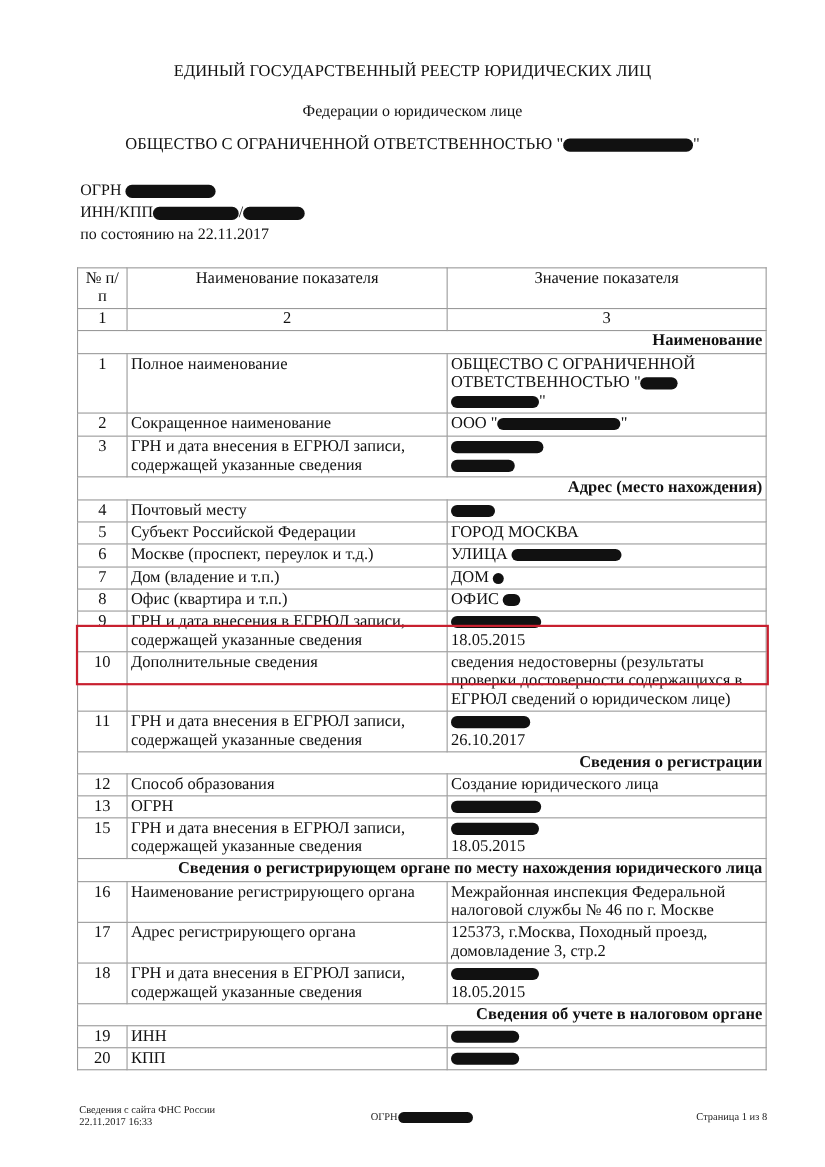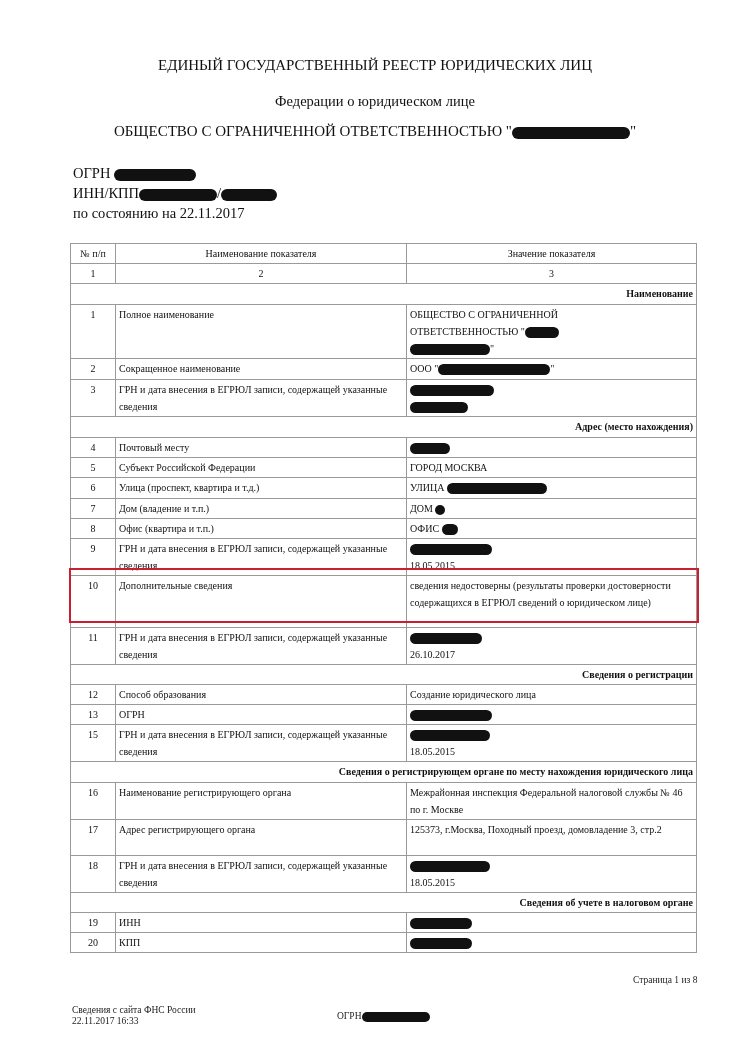--- a/index.html
+++ b/index.html
@@ -7,33 +7,33 @@
          font-family:"Liberation Serif", serif; color:#111; }
   .title { position:absolute; left:0; width:750px; text-align:center; font-size:15px; }
   #t1 { top:57px; }
   #t2 { top:93px; font-size:14.5px; }
   #t3 { top:123px; font-size:15px; }
   .meta { position:absolute; left:73px; font-size:14.5px; line-height:20px; }
   #m1 { top:163px; } #m2 { top:183px; } #m3 { top:203px; }
   .redact { display:inline-block; background:#111; border-radius:7px; vertical-align:middle;
             filter:blur(0.6px); }
   table.grid { position:absolute; left:70px; top:243px; width:627px; border-collapse:collapse;
-               font-size:10px; line-height:17px; }
+               font-size:15px; line-height:17px; }
   table.grid td { border:1px solid #9a9a9a; padding:1px 3px; vertical-align:top; }
   td.num { width:38px; text-align:center; padding-left:0; padding-right:0; }
   td.name { width:284px; }
   td.val { }
   tr.hdr td, tr.idx td { text-align:center; }
   tr.section td { text-align:right; font-weight:bold; }
   .redbox { position:absolute; left:69px; top:568px; width:626px; height:51px;
             border:2px solid #c8202f; }
   .footer { position:absolute; font-size:9.5px; line-height:11px; color:#222; }
   #f1 { left:72px; top:1005px; }
   #f2 { left:337px; top:1011px; }
-  #f3 { left:633px; top:975px; }
+  #f3 { left:633px; top:1011px; }
 </style>
 </head>
 <body>
 
 <div class="title" id="t1">ЕДИНЫЙ ГОСУДАРСТВЕННЫЙ РЕЕСТР ЮРИДИЧЕСКИХ ЛИЦ</div>
 <div class="title" id="t2">Федерации о юридическом лице</div>
 <div class="title" id="t3"><span>ОБЩЕСТВО С ОГРАНИЧЕННОЙ ОТВЕТСТВЕННОСТЬЮ "</span><span class="redact" style="width:118px;height:12px;"></span><span>"</span></div>
 
 <div class="meta" id="m1"><span>ОГРН</span> <span class="redact" style="width:82px;height:12px;"></span></div>
 <div class="meta" id="m2"><span>ИНН/КПП</span><span class="redact" style="width:78px;height:12px;"></span><span>/</span><span class="redact" style="width:56px;height:12px;"></span></div>
@@ -79,21 +79,21 @@
     <td>Почтовый месту</td>
     <td><span class="redact" style="width:40px;height:11px;"></span></td>
   </tr>
   <tr style="height:20px;">
     <td class="num">5</td>
     <td>Субъект Российской Федерации</td>
     <td>ГОРОД МОСКВА</td>
   </tr>
   <tr style="height:21px;">
     <td class="num">6</td>
-    <td>Улица (проспект, квартира и т.д.)</td>
+    <td>Москве (проспект, переулок и т.д.)</td>
     <td><span>УЛИЦА</span> <span class="redact" style="width:100px;height:11px;"></span></td>
   </tr>
   <tr style="height:20px;">
     <td class="num">7</td>
     <td>Дом (владение и т.п.)</td>
     <td><span>ДОМ</span> <span class="redact" style="width:10px;height:10px;"></span></td>
   </tr>
   <tr style="height:20px;">
     <td class="num">8</td>
     <td>Офис (квартира и т.п.)</td>

